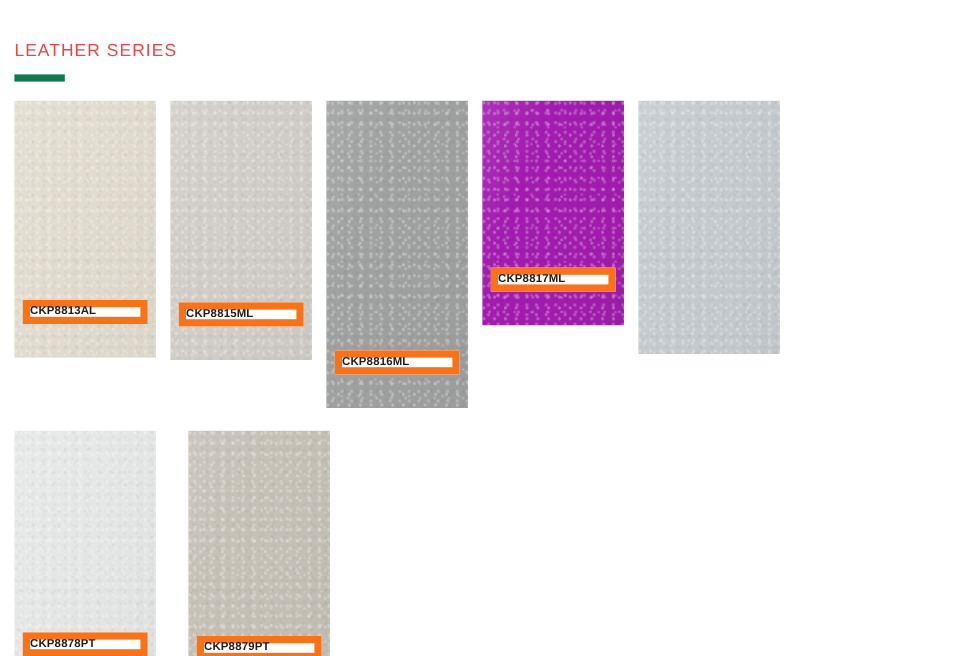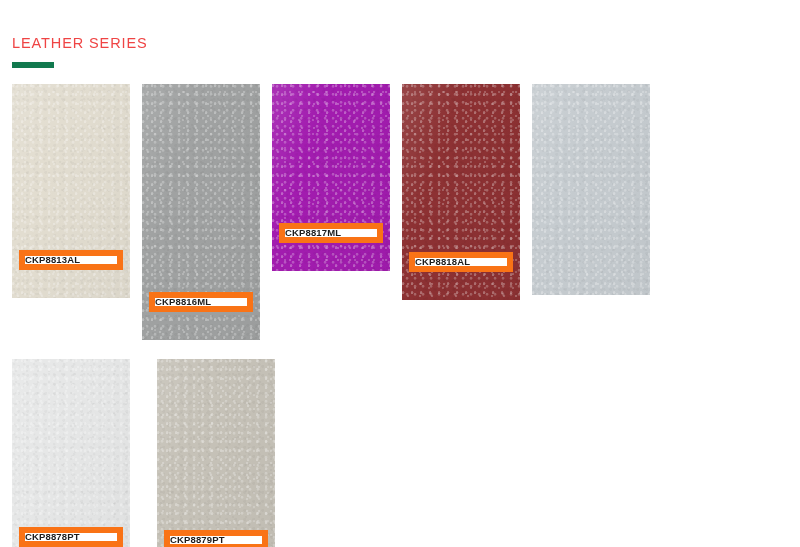--- a/index.html
+++ b/index.html
@@ -135,44 +135,44 @@
     <div class="row">
       <div class="swatch" style="background: rgb(226, 221, 208); height: 214px;">
         <div class="grain"></div>
         <div class="sheen"></div>
         <div class="label-wrap">
           <div class="label-box">
             <span class="label-text">CKP8813AL</span>
           </div>
         </div>
       </div>
+      <div class="swatch" style="background: rgb(210, 207, 202); height: 216px;">
+        <div class="grain"></div>
+        <div class="sheen"></div>
+        <div class="label-wrap">
+          <div class="label-box">
+            <span class="label-text">CKP8815ML</span>
+          </div>
+        </div>
+      </div>
       <div class="swatch" style="background: rgb(160, 162, 162); height: 256px;">
         <div class="grain"></div>
         <div class="sheen"></div>
         <div class="label-wrap">
           <div class="label-box">
             <span class="label-text">CKP8816ML</span>
           </div>
         </div>
       </div>
       <div class="swatch" style="background: #a21caf; height: 187px;">
         <div class="grain"></div>
         <div class="sheen"></div>
         <div class="label-wrap">
           <div class="label-box">
             <span class="label-text">CKP8817ML</span>
-          </div>
-        </div>
-      </div>
-      <div class="swatch" style="background: rgb(141, 49, 51); height: 216px;">
-        <div class="grain"></div>
-        <div class="sheen"></div>
-        <div class="label-wrap">
-          <div class="label-box">
-            <span class="label-text">CKP8818AL</span>
           </div>
         </div>
       </div>
       <div class="swatch" style="background: rgb(198, 204, 208); height: 211px;">
         <div class="grain"></div>
         <div class="sheen"></div>
       </div>
     </div>
 
     <div class="row">

